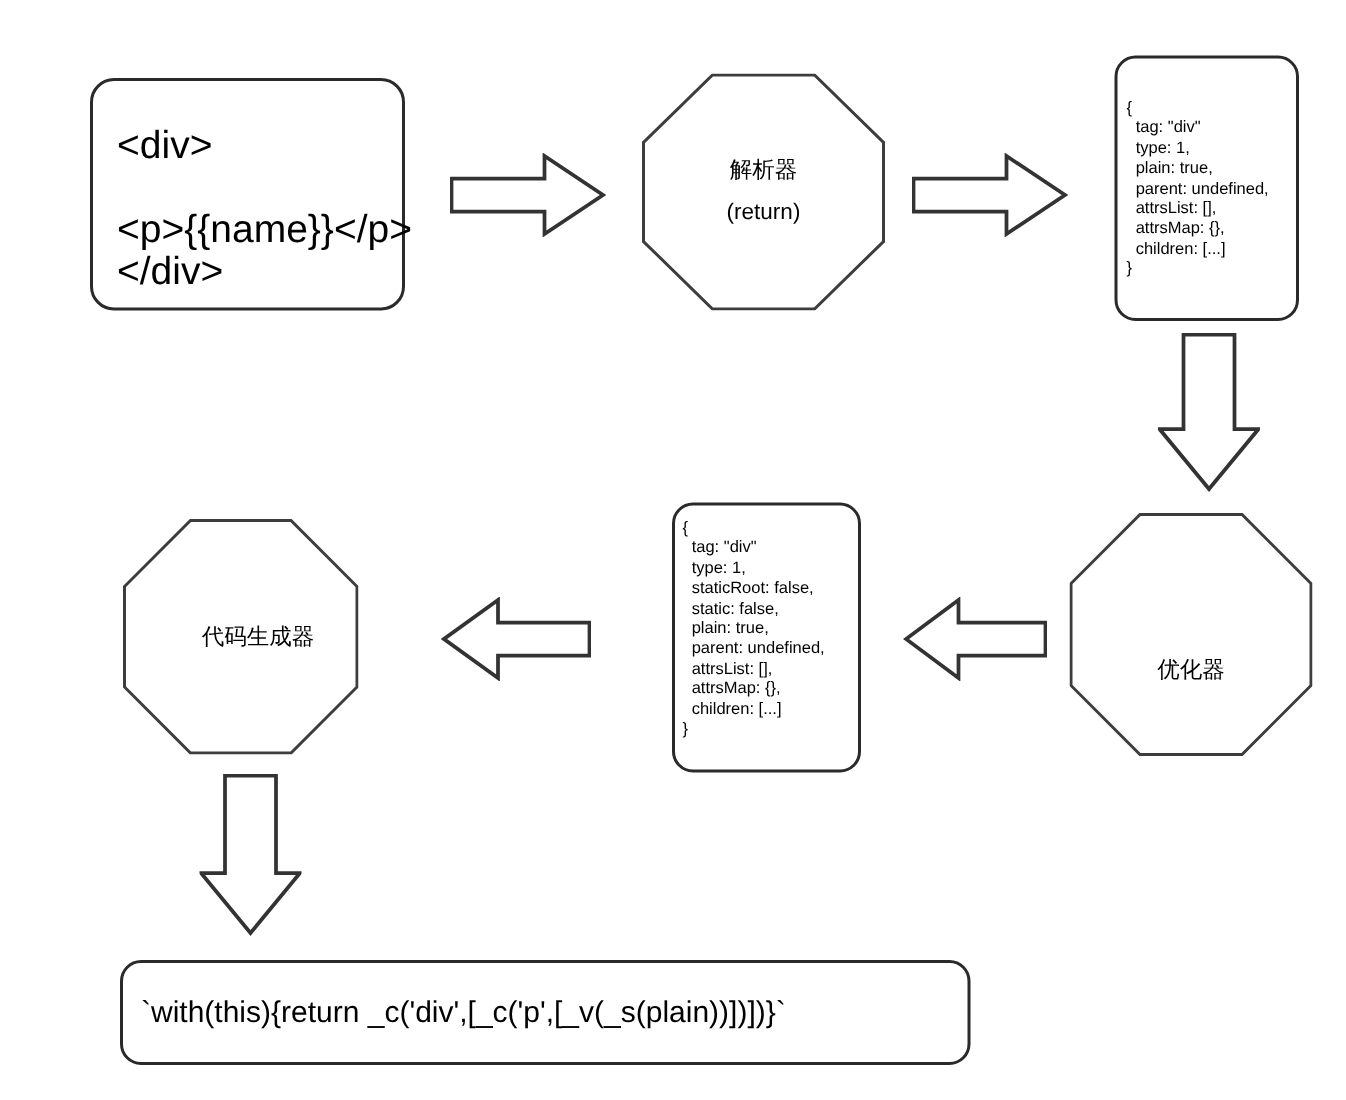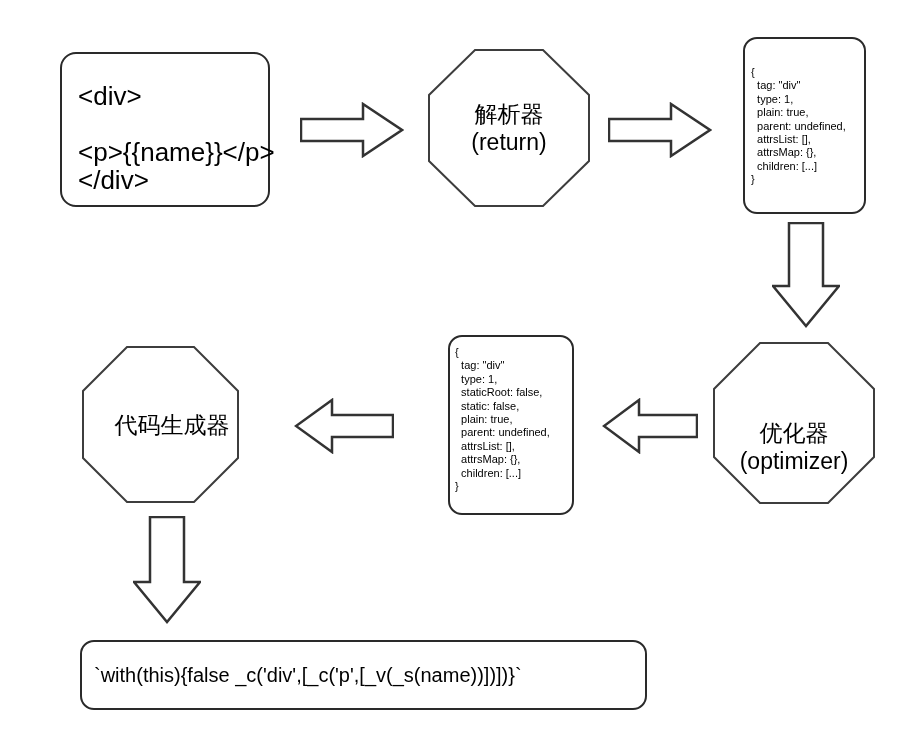--- a/index.html
+++ b/index.html
@@ -39,21 +39,21 @@
   .octagon-wrap { position: absolute; }
   .octagon-wrap svg { display: block; }
   .oct-label {
     position: absolute;
     inset: 0;
     display: flex;
     flex-direction: column;
     align-items: center;
     justify-content: center;
     text-align: center;
-    font-size: 23px;
+    font-size: 15px;
     line-height: 28px;
   }
   .arrow { position: absolute; }
   .arrow svg { display: block; }
   .tpl-text {
     position: absolute;
     left: 78px; top: 82px;
   }
   .ast1-text {
     position: absolute;
@@ -120,21 +120,20 @@
       <polygon points="17,1 51,1 51,64 67,64 34,104 1,64 17,64" fill="#ffffff" stroke="#333333" stroke-width="2.5"></polygon>
     </svg>
   </div>
 
   <div class="octagon-wrap" style="left:713px; top:342px; width:162px; height:210px;text-decoration:underline;">
     <svg width="162" height="162" viewBox="0 0 162 162">
       <polygon points="47,1 115,1 161,47 161,115 115,161 47,161 1,115 1,47" fill="#ffffff" stroke="#3d3d3d" stroke-width="2"></polygon>
     </svg>
     <div class="oct-label">
       <div>优化器</div>
-      <div>(optimizer)</div>
     </div>
   </div>
 
   <div class="arrow" style="left:602px; top:398px;">
     <svg width="96" height="56" viewBox="0 0 96 56">
       <polygon points="95,17 37,17 37,2 2,28 37,54 37,39 95,39" fill="#ffffff" stroke="#333333" stroke-width="2.5"></polygon>
     </svg>
   </div>
 
   <div class="rbox" style="left:448px; top:335px; width:126px; height:180px; border-radius:14px;"></div>
@@ -165,15 +164,15 @@
     </div>
   </div>
 
   <div class="arrow" style="left:133px; top:516px;">
     <svg width="68" height="108" viewBox="0 0 68 108">
       <polygon points="17,1 51,1 51,66 67,66 34,106 1,66 17,66" fill="#ffffff" stroke="#333333" stroke-width="2.5"></polygon>
     </svg>
   </div>
 
   <div class="rbox" style="left:80px; top:640px; width:567px; height:70px; border-radius:14px;"></div>
-  <div class="out-text code-out">`with(this){false _c('div',[_c('p',[_v(_s(name))])])}`</div>
+  <div class="out-text code-out">`with(this){return _c('div',[_c('p',[_v(_s(plain))])])}`</div>
 
 </div>
 
 </body></html>

